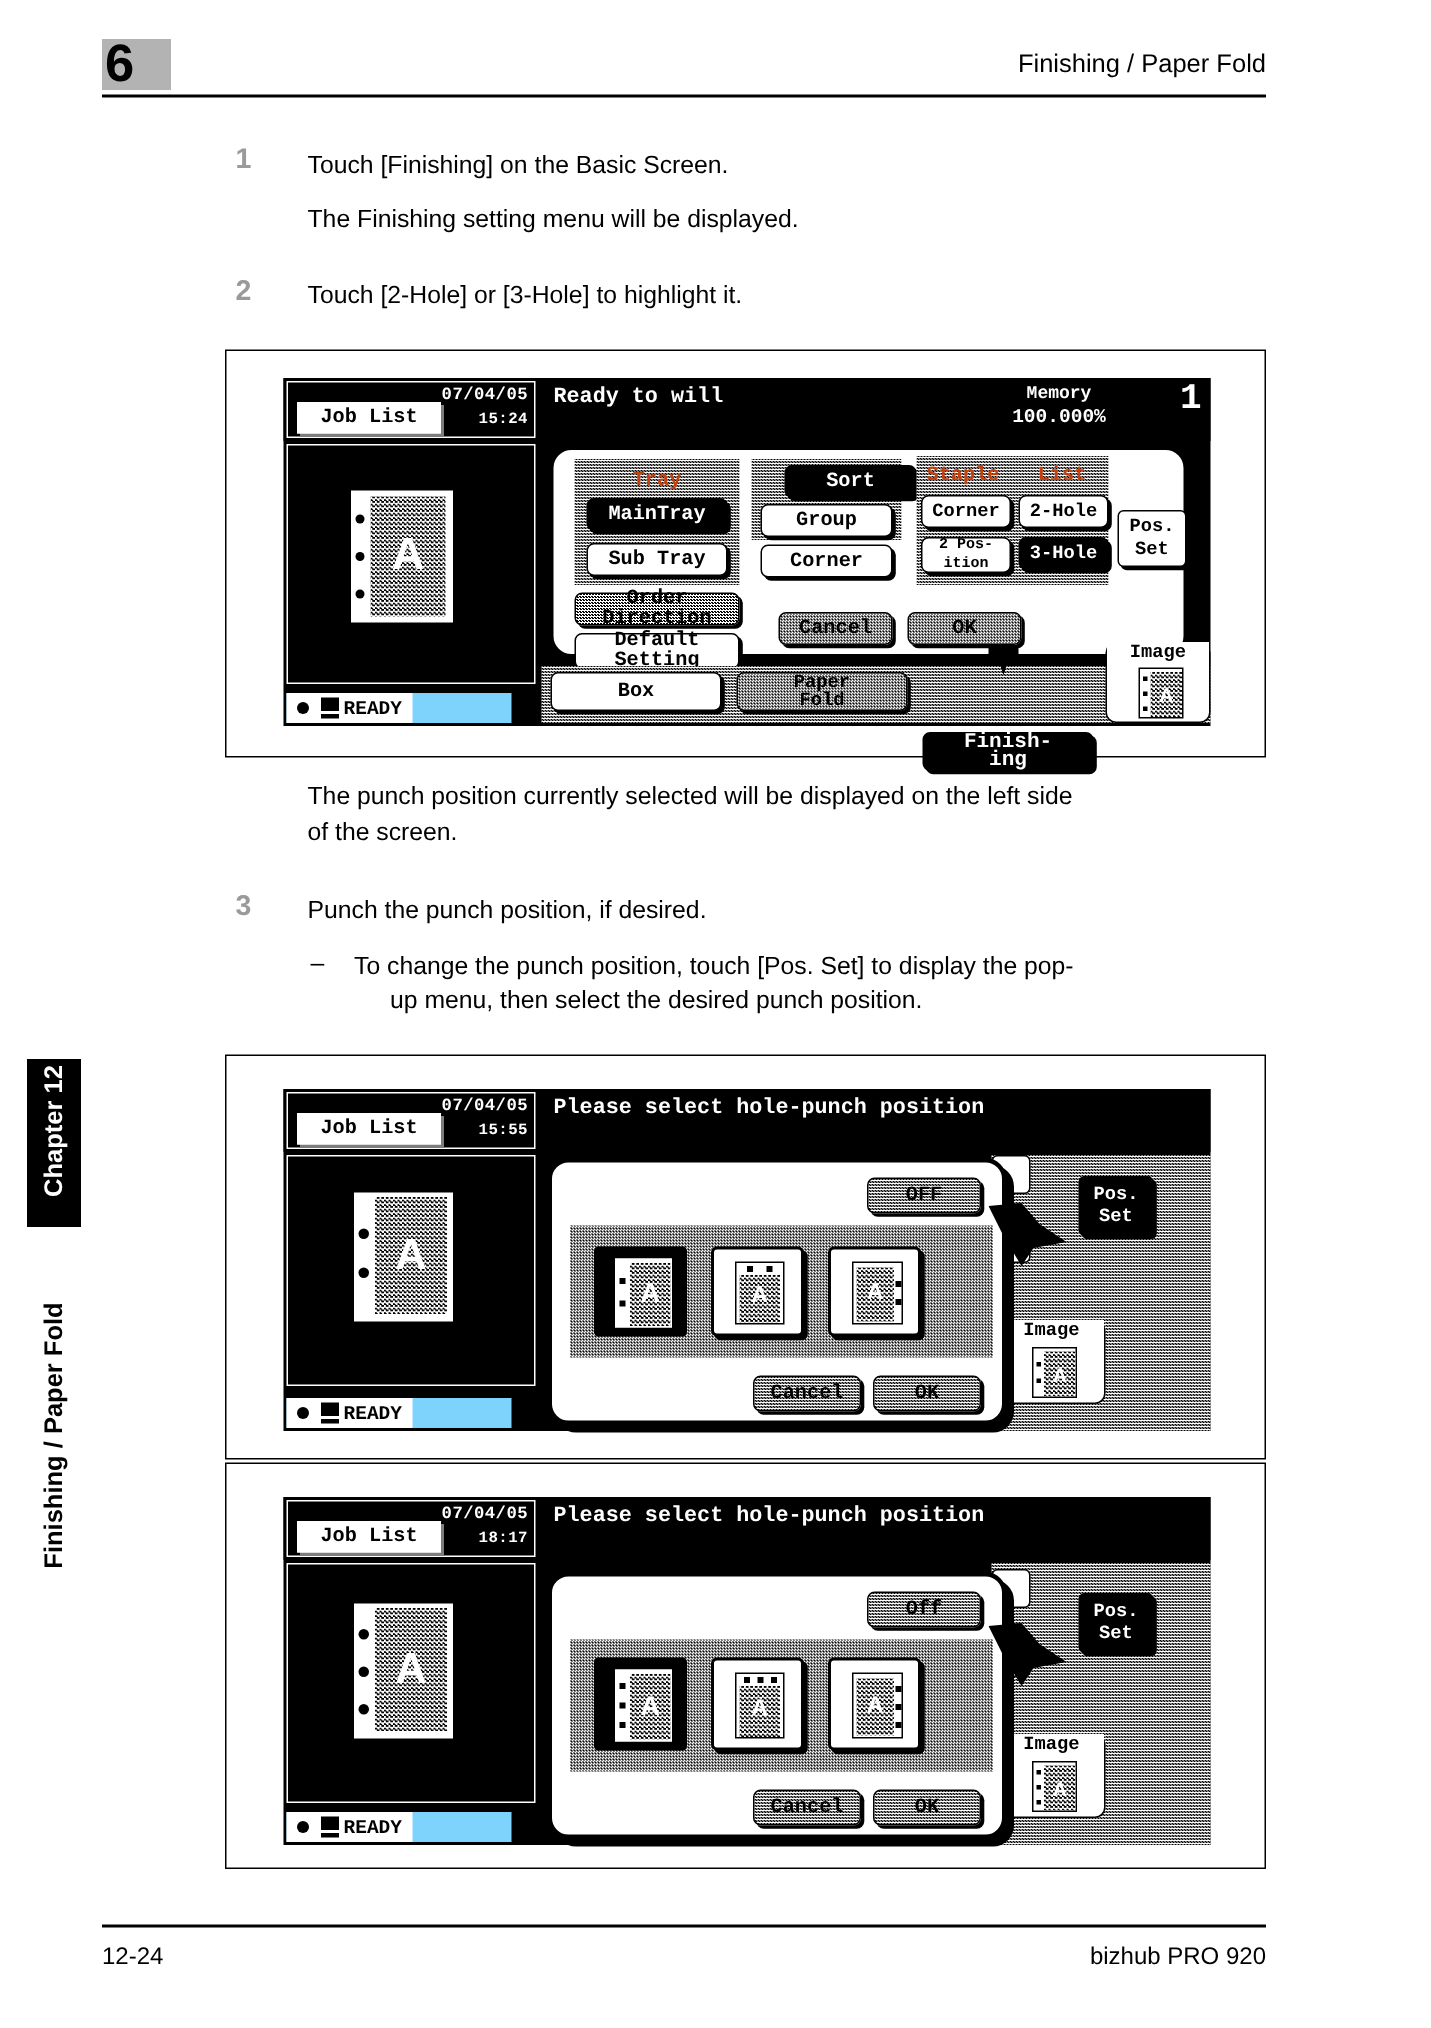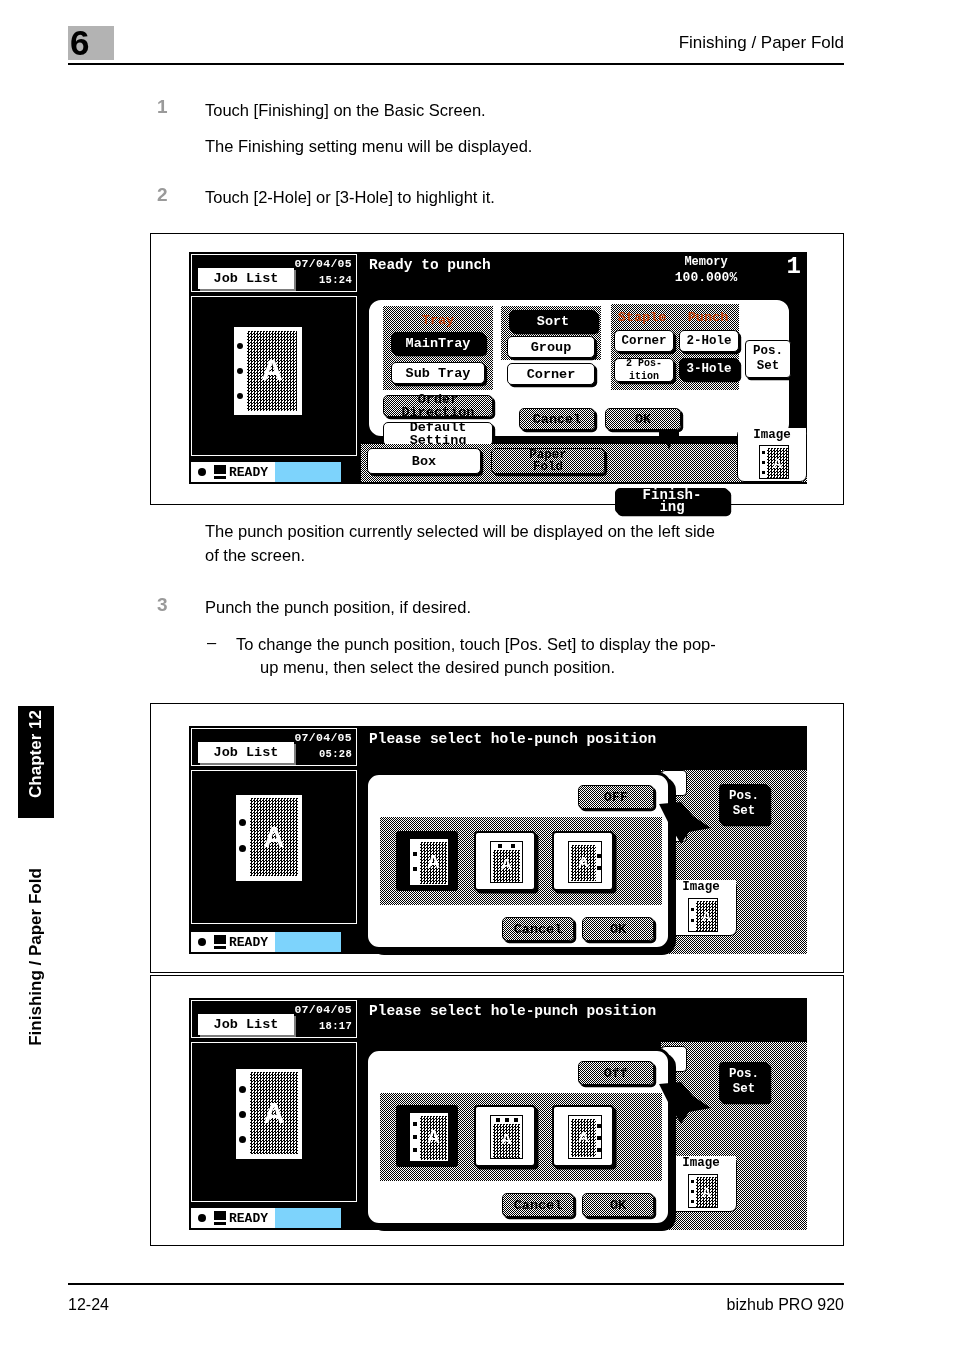--- a/index.html
+++ b/index.html
@@ -258,21 +258,21 @@
 
 <div class="fig fig1">
   <div class="lcd lcd1">
 
     <div class="lcd-topbar">
       <div class="joblist-box">
         <div class="joblist-btn">Job List</div>
         <div class="lcd-date">07/04/05</div>
         <div class="lcd-time">15:24</div>
       </div>
-      <div class="lcd-msg">Ready to punch</div>
+      <div class="lcd-msg">Ready to will</div>
       <div class="lcd-memlabel">Memory</div>
       <div class="lcd-memval">100.000%</div>
       <div class="lcd-count">1</div>
     </div>
 
     <div class="preview-panel">
       <div class="sheet" style="left:42px; top:30px; width:68px; height:88px;">
         <div class="sheet-img" style="left:13px; top:4px; width:50px; height:80px;"></div>
         <div class="sheet-letter" style="left:13px; top:28px; width:50px; font-size:30px; line-height:30px;">A</div>
         <div class="hole" style="left:3px; top:16px; width:6px; height:6px;"></div>
@@ -293,27 +293,27 @@
       <div class="dotpanel" style="position:absolute; left:14px; top:6px; width:110px; height:84px;"></div>
       <div class="lbl" style="left:14px; top:13px; width:110px;">Tray</div>
       <div class="btn sel" style="left:22px; top:32px; width:94px; height:22px;">MainTray</div>
       <div class="btn" style="left:22px; top:62px; width:94px; height:22px;">Sub Tray</div>
       <div class="btn twoline dot" style="left:14px; top:95px; width:110px; height:22px; background:repeating-conic-gradient(#000 0% 25%,#fff 0% 50%) 0 0 / 2px 2px;">Order
 Direction</div>
       <div class="btn twoline" style="left:14px; top:122px; width:110px; height:24px;">Default
 Setting</div>
 
       <div class="dotpanel" style="position:absolute; left:132px; top:6px; width:100px; height:54px;"></div>
-      <div class="btn sel" style="left:140px; top:10px; width:88px; height:22px;">Sort</div>
+      <div class="btn sel" style="left:154px; top:10px; width:88px; height:22px;">Sort</div>
       <div class="btn" style="left:138px; top:36px; width:88px; height:22px;">Group</div>
       <div class="btn" style="left:138px; top:63px; width:88px; height:22px;">Corner</div>
 
       <div class="dotpanel" style="position:absolute; left:242px; top:4px; width:128px; height:86px;"></div>
       <div class="lbl" style="left:242px; top:10px; width:62px;">Staple</div>
-      <div class="lbl" style="left:308px; top:10px; width:62px;">Punch</div>
+      <div class="lbl" style="left:308px; top:10px; width:62px;">List</div>
       <div class="btn" style="left:245px; top:30px; width:60px; height:22px; font-size:12.5px;">Corner</div>
       <div class="btn twoline" style="left:245px; top:58px; width:60px; height:24px; font-size:10px;">2 Pos-
 ition</div>
       <div class="btn" style="left:310px; top:30px; width:60px; height:22px; font-size:12.5px;">2-Hole</div>
       <div class="btn sel" style="left:310px; top:58px; width:60px; height:22px; font-size:12.5px;">3-Hole</div>
       <div class="btn twoline" style="left:376px; top:40px; width:46px; height:38px; font-size:12.5px; line-height:15px; border-radius:4px;">Pos.
 Set</div>
 
       <div class="btn" style="left:150px; top:108px; width:76px; height:22px; background:repeating-conic-gradient(#000 0% 25%,#fff 0% 50%) 0 0 / 2px 2px;">Cancel</div>
       <div class="btn" style="left:236px; top:108px; width:76px; height:22px; background:repeating-conic-gradient(#000 0% 25%,#fff 0% 50%) 0 0 / 2px 2px;">OK</div>
@@ -352,21 +352,21 @@
 <div class="sub-line" style="top:633px;">To change the punch position, touch [Pos. Set] to display the pop-</div>
 <div class="sub-line" style="top:656px;margin-left:24px;">up menu, then select the desired punch position.</div>
 
 <div class="fig fig2">
   <div class="lcd lcd2">
 
     <div class="lcd-topbar">
       <div class="joblist-box">
         <div class="joblist-btn">Job List</div>
         <div class="lcd-date">07/04/05</div>
-        <div class="lcd-time">05:28</div>
+        <div class="lcd-time">15:55</div>
       </div>
       <div class="lcd-msg">Please select hole-punch position</div>
     </div>
 
     <div class="preview-panel2">
       <div class="sheet" style="left:44px; top:24px; width:66px; height:86px;">
         <div class="sheet-img" style="left:14px; top:3px; width:48px; height:78px;"></div>
         <div class="sheet-letter" style="left:14px; top:28px; width:48px; font-size:29px; line-height:29px;">A</div>
         <div class="hole" style="left:3px; top:24px; width:7px; height:7px;"></div>
         <div class="hole" style="left:3px; top:50px; width:7px; height:7px;"></div>

